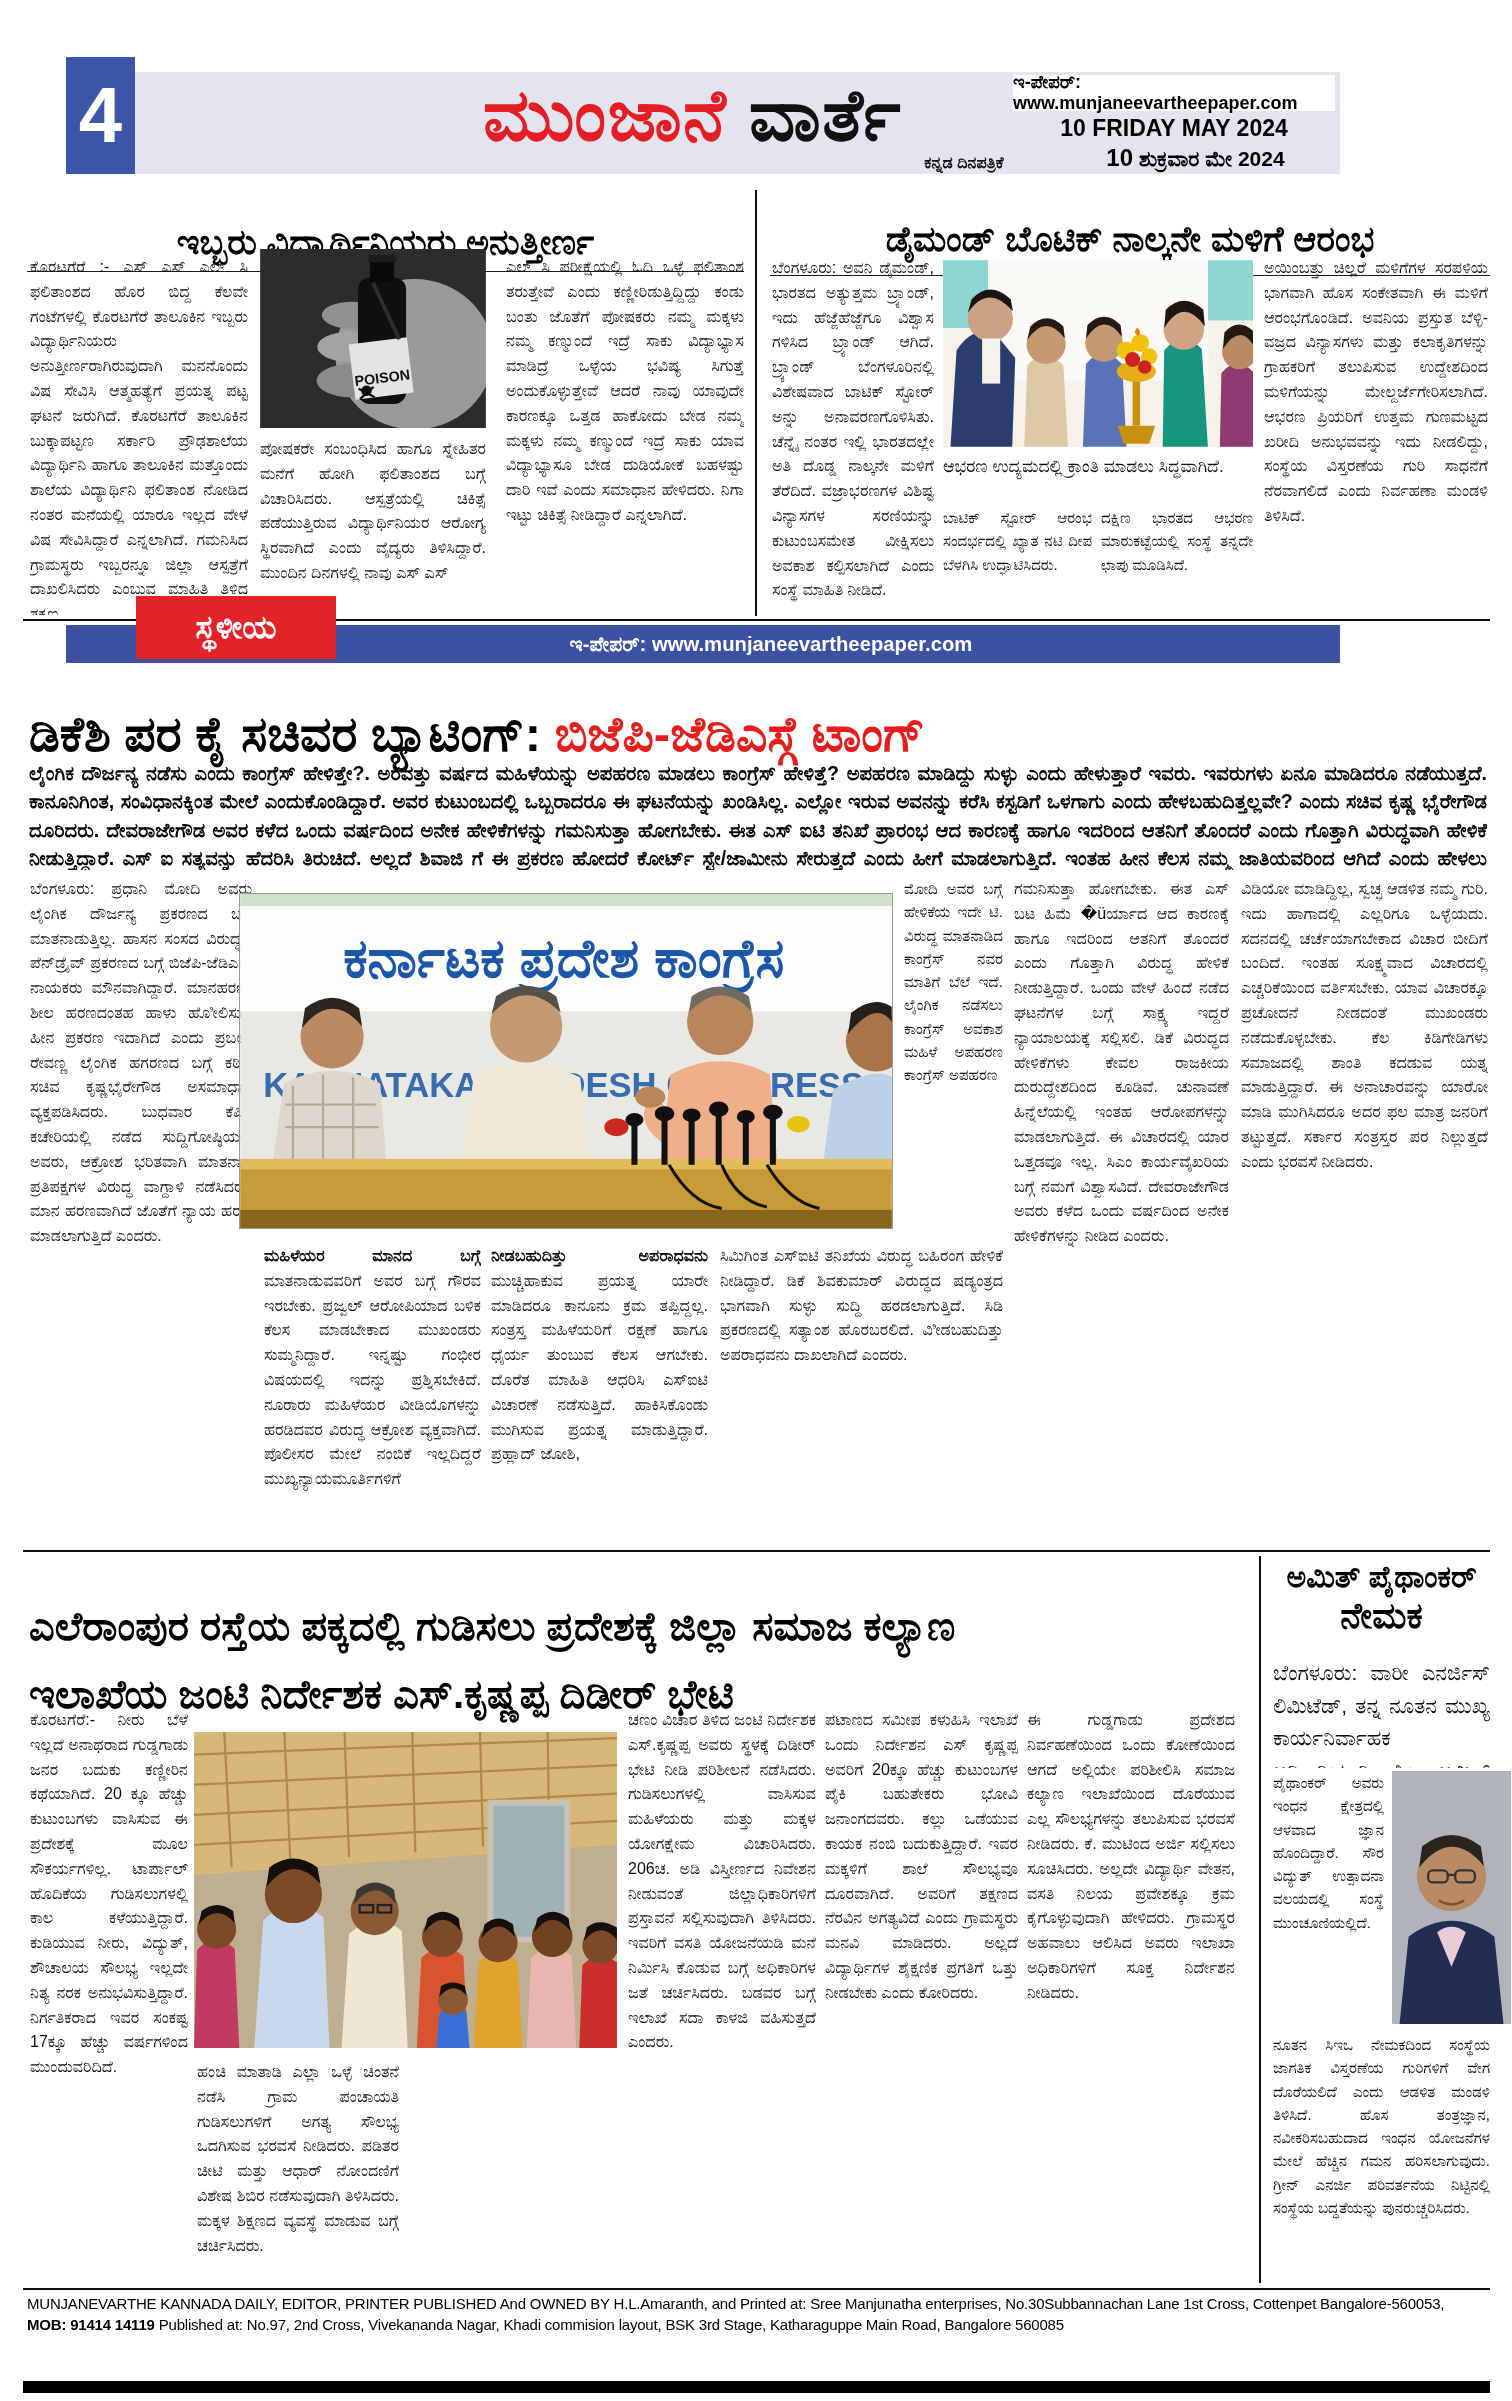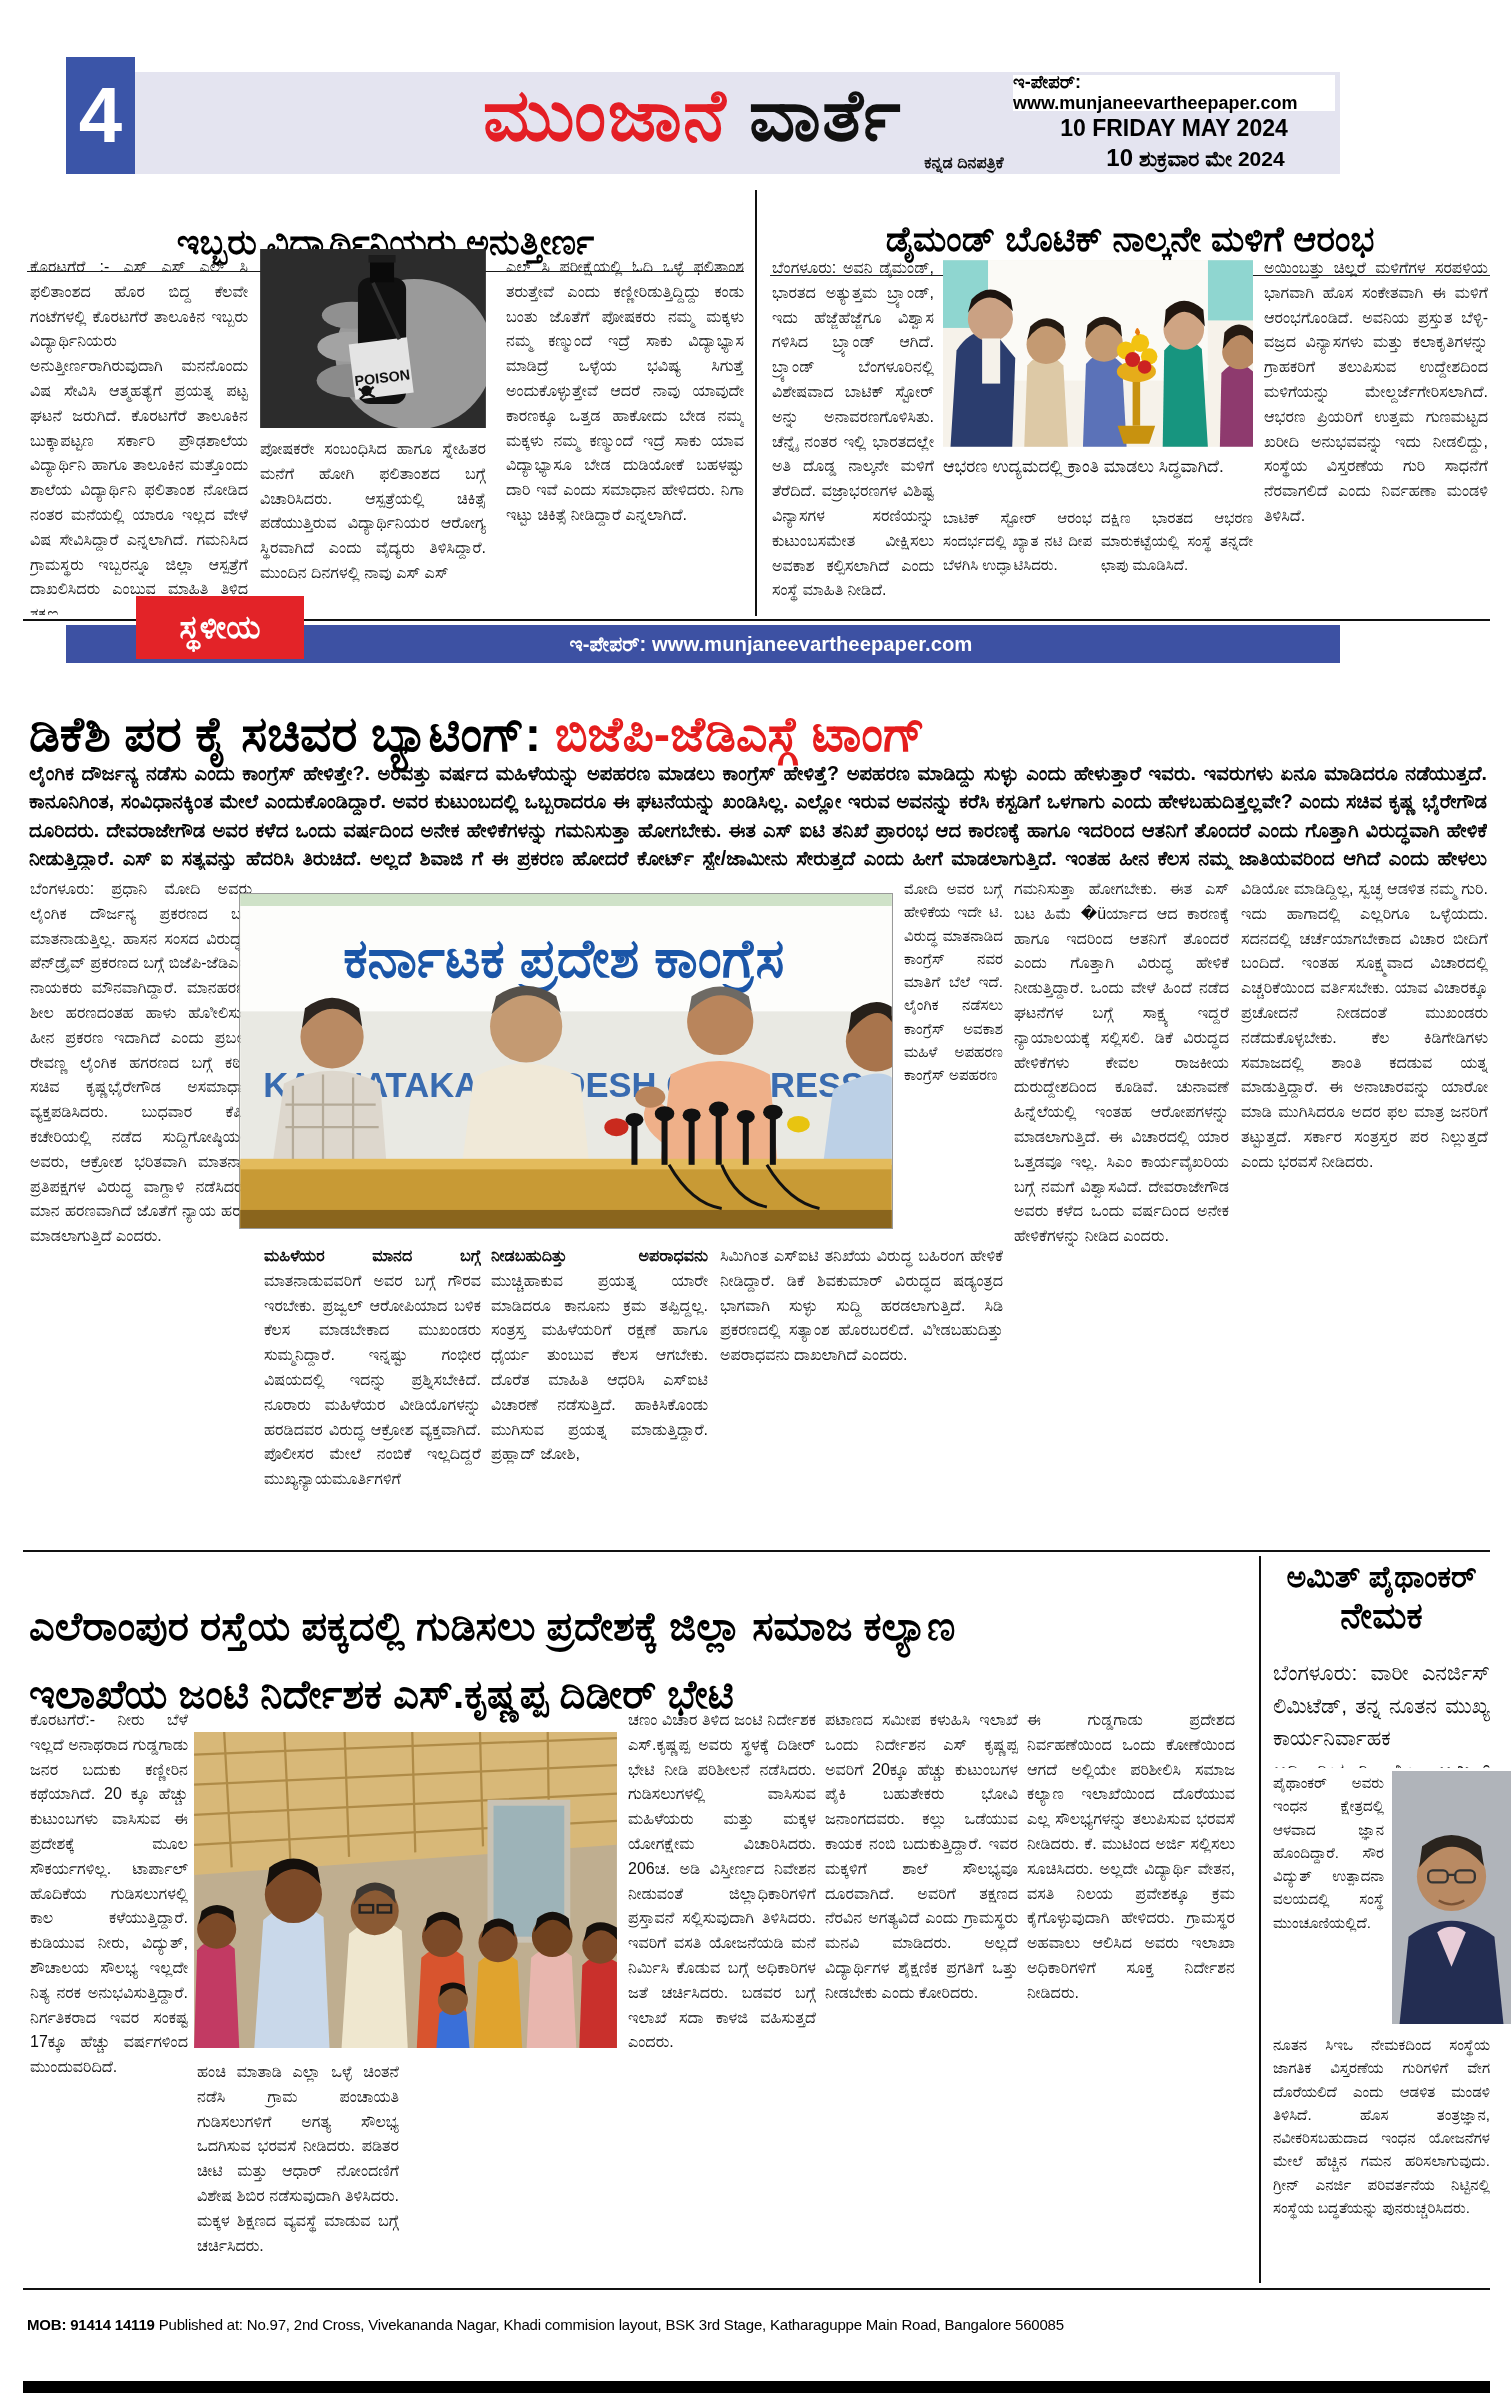--- a/index.html
+++ b/index.html
@@ -137,21 +137,21 @@
   </div>
   <div class="abs caption" style="left:943px; top:454px; width:310px; height:50px;">ಆಭರಣ ಉದ್ಯಮದಲ್ಲಿ ಕ್ರಾಂತಿ ಮಾಡಲು ಸಿದ್ಧವಾಗಿದೆ.</div>
   <div class="abs body-text" style="left:943px; top:506px; width:149px; height:110px; font-size:15px;">ಬಾಟಿಕ್ ಸ್ಟೋರ್ ಆರಂಭ ಸಂದರ್ಭದಲ್ಲಿ ಖ್ಯಾತ ನಟಿ ದೀಪ ಬೆಳಗಿಸಿ ಉದ್ಘಾಟಿಸಿದರು.</div>
   <div class="abs body-text" style="left:1101px; top:506px; width:152px; height:110px; font-size:15px;">ದಕ್ಷಿಣ ಭಾರತದ ಆಭರಣ ಮಾರುಕಟ್ಟೆಯಲ್ಲಿ ಸಂಸ್ಥೆ ತನ್ನದೇ ಛಾಪು ಮೂಡಿಸಿದೆ.</div>
   <div class="abs body-text" style="left:1264px; top:256px; width:224px; height:360px;">ಅಯಿಂಬತ್ತು ಚಿಲ್ಲರೆ ಮಳಿಗೆಗಳ ಸರಪಳಿಯ ಭಾಗವಾಗಿ ಹೊಸ ಸಂಕೇತವಾಗಿ ಈ ಮಳಿಗೆ ಆರಂಭಗೊಂಡಿದೆ. ಅವನಿಯ ಪ್ರಸ್ತುತ ಬೆಳ್ಳಿ-ವಜ್ರದ ವಿನ್ಯಾಸಗಳು ಮತ್ತು ಕಲಾಕೃತಿಗಳನ್ನು ಗ್ರಾಹಕರಿಗೆ ತಲುಪಿಸುವ ಉದ್ದೇಶದಿಂದ ಮಳಿಗೆಯನ್ನು ಮೇಲ್ದರ್ಜೆಗೇರಿಸಲಾಗಿದೆ. ಆಭರಣ ಪ್ರಿಯರಿಗೆ ಉತ್ತಮ ಗುಣಮಟ್ಟದ ಖರೀದಿ ಅನುಭವವನ್ನು ಇದು ನೀಡಲಿದ್ದು, ಸಂಸ್ಥೆಯ ವಿಸ್ತರಣೆಯ ಗುರಿ ಸಾಧನೆಗೆ ನೆರವಾಗಲಿದೆ ಎಂದು ನಿರ್ವಹಣಾ ಮಂಡಳಿ ತಿಳಿಸಿದೆ.</div>
 
   <div class="abs hairline" style="left:22.6px; top:619px; width:1467px; height:1.5px;"></div>
   <div class="abs blueband" style="left:66px; top:625px; width:1274px; height:38px; padding-left:136px;">
     <span>ಇ-ಪೇಪರ್: www.munjaneevartheepaper.com</span>
   </div>
-  <div class="abs redlabel" style="left:136px; top:596px; width:168px; height:63px;">ಸ್ಥಳೀಯ</div>
+  <div class="abs redlabel" style="left:136px; top:596px; width:200px; height:63px;">ಸ್ಥಳೀಯ</div>
 
   <div class="abs headline h-main" style="left:29px; top:676px; width:1461px;">
     <span>ಡಿಕೆಶಿ ಪರ ಕೈ ಸಚಿವರ ಬ್ಯಾಟಿಂಗ್: </span><span class="red">ಬಿಜೆಪಿ-ಜೆಡಿಎಸ್ಗೆ ಟಾಂಗ್</span>
   </div>
 
   <div class="abs lede" style="left:29px; top:759px; width:1458px; height:111px;">ಲೈಂಗಿಕ ದೌರ್ಜನ್ಯ ನಡೆಸು ಎಂದು ಕಾಂಗ್ರೆಸ್ ಹೇಳಿತ್ತೇ?. ಅರವತ್ತು ವರ್ಷದ ಮಹಿಳೆಯನ್ನು ಅಪಹರಣ ಮಾಡಲು ಕಾಂಗ್ರೆಸ್ ಹೇಳಿತ್ತೆ? ಅಪಹರಣ ಮಾಡಿದ್ದು ಸುಳ್ಳು ಎಂದು ಹೇಳುತ್ತಾರೆ ಇವರು. ಇವರುಗಳು ಏನೂ ಮಾಡಿದರೂ ನಡೆಯುತ್ತದೆ. ಕಾನೂನಿಗಿಂತ, ಸಂವಿಧಾನಕ್ಕಿಂತ ಮೇಲೆ ಎಂದುಕೊಂಡಿದ್ದಾರೆ. ಅವರ ಕುಟುಂಬದಲ್ಲಿ ಒಬ್ಬರಾದರೂ ಈ ಘಟನೆಯನ್ನು ಖಂಡಿಸಿಲ್ಲ. ಎಲ್ಲೋ ಇರುವ ಅವನನ್ನು ಕರೆಸಿ ಕಸ್ಟಡಿಗೆ ಒಳಗಾಗು ಎಂದು ಹೇಳಬಹುದಿತ್ತಲ್ಲವೇ? ಎಂದು ಸಚಿವ ಕೃಷ್ಣ ಭೈರೇಗೌಡ ದೂರಿದರು. ದೇವರಾಜೇಗೌಡ ಅವರ ಕಳೆದ ಒಂದು ವರ್ಷದಿಂದ ಅನೇಕ ಹೇಳಿಕೆಗಳನ್ನು ಗಮನಿಸುತ್ತಾ ಹೋಗಬೇಕು. ಈತ ಎಸ್ ಐಟಿ ತನಿಖೆ ಪ್ರಾರಂಭ ಆದ ಕಾರಣಕ್ಕೆ ಹಾಗೂ ಇದರಿಂದ ಆತನಿಗೆ ತೊಂದರೆ ಎಂದು ಗೊತ್ತಾಗಿ ವಿರುದ್ಧವಾಗಿ ಹೇಳಿಕೆ ನೀಡುತ್ತಿದ್ದಾರೆ. ಎಸ್ ಐ ಸತ್ಯವನ್ನು ಹೆದರಿಸಿ ತಿರುಚಿದೆ. ಅಲ್ಲದೆ ಶಿವಾಜಿ ಗೆ ಈ ಪ್ರಕರಣ ಹೋದರೆ ಕೋರ್ಟ್ ಸ್ಟೇ/ಜಾಮೀನು ಸೇರುತ್ತದೆ ಎಂದು ಹೀಗೆ ಮಾಡಲಾಗುತ್ತಿದೆ. ಇಂತಹ ಹೀನ ಕೆಲಸ ನಮ್ಮ ಜಾತಿಯವರಿಂದ ಆಗಿದೆ ಎಂದು ಹೇಳಲು ನಾಚಿಕೆಯಾಗುತ್ತಿದೆ ಎಂದು ಸಚಿವ ಎಂ.ಬಿ. ಸುಧಾಕರ್ ಕಿಡಿಕಾರಿದ್ದಾರೆ.</div>
 
   <div class="abs body-text" style="left:30px; top:877px; width:222px; height:660px;">ಬೆಂಗಳೂರು: ಪ್ರಧಾನಿ ಮೋದಿ ಅವರು ಲೈಂಗಿಕ ದೌರ್ಜನ್ಯ ಪ್ರಕರಣದ ಬಗ್ಗೆ ಮಾತನಾಡುತ್ತಿಲ್ಲ. ಹಾಸನ ಸಂಸದ ವಿರುದ್ಧದ ಪೆನ್‌ಡ್ರೈವ್ ಪ್ರಕರಣದ ಬಗ್ಗೆ ಬಿಜೆಪಿ-ಜೆಡಿಎಸ್ ನಾಯಕರು ಮೌನವಾಗಿದ್ದಾರೆ. ಮಾನಹರಣ, ಶೀಲ ಹರಣದಂತಹ ಹಾಳು ಹೊೀಲಿಸುವ ಹೀನ ಪ್ರಕರಣ ಇದಾಗಿದೆ ಎಂದು ಪ್ರಬಲ್ ರೇವಣ್ಣ ಲೈಂಗಿಕ ಹಗರಣದ ಬಗ್ಗೆ ಕಠಿಣ ಸಚಿವ ಕೃಷ್ಣಭೈರೇಗೌಡ ಅಸಮಾಧಾನ ವ್ಯಕ್ತಪಡಿಸಿದರು. ಬುಧವಾರ ಕೆಪಿಸಿ ಕಚೇರಿಯಲ್ಲಿ ನಡೆದ ಸುದ್ದಿಗೋಷ್ಠಿಯಲ್ಲಿ ಅವರು, ಆಕ್ರೋಶ ಭರಿತವಾಗಿ ಮಾತನಾಡಿ ಪ್ರತಿಪಕ್ಷಗಳ ವಿರುದ್ಧ ವಾಗ್ದಾಳಿ ನಡೆಸಿದರು. ಮಾನ ಹರಣವಾಗಿದೆ ಜೊತೆಗೆ ನ್ಯಾಯ ಹರಣ ಮಾಡಲಾಗುತ್ತಿದೆ ಎಂದರು.</div>
 
   <div class="abs" style="left:239px; top:893px; width:654px; height:336px; border:0.8px solid #999;">
@@ -289,19 +289,20 @@
       <path d="M36 128 Q79 74 122 126 L118 100 Q79 70 40 100 Z" fill="#2a241e"></path>
       <rect x="48" y="132" width="26" height="16" rx="6" fill="none" stroke="#333" stroke-width="3"></rect>
       <rect x="84" y="132" width="26" height="16" rx="6" fill="none" stroke="#333" stroke-width="3"></rect>
       <line x1="74" y1="138" x2="84" y2="138" stroke="#333" stroke-width="3"></line>
       <path d="M62 172 Q79 182 96 172" stroke="#7a5234" stroke-width="3" fill="none"></path>
     </svg>
   </div>
   <div class="abs body-text" style="left:1273px; top:2033px; width:217px; height:249px; font-size:15px;">ನೂತನ ಸಿಇಒ ನೇಮಕದಿಂದ ಸಂಸ್ಥೆಯ ಜಾಗತಿಕ ವಿಸ್ತರಣೆಯ ಗುರಿಗಳಿಗೆ ವೇಗ ದೊರೆಯಲಿದೆ ಎಂದು ಆಡಳಿತ ಮಂಡಳಿ ತಿಳಿಸಿದೆ. ಹೊಸ ತಂತ್ರಜ್ಞಾನ, ನವೀಕರಿಸಬಹುದಾದ ಇಂಧನ ಯೋಜನೆಗಳ ಮೇಲೆ ಹೆಚ್ಚಿನ ಗಮನ ಹರಿಸಲಾಗುವುದು. ಗ್ರೀನ್ ಎನರ್ಜಿ ಪರಿವರ್ತನೆಯ ನಿಟ್ಟಿನಲ್ಲಿ ಸಂಸ್ಥೆಯ ಬದ್ಧತೆಯನ್ನು ಪುನರುಚ್ಚರಿಸಿದರು.</div>
 
   <div class="abs hairline" style="left:22.6px; top:2288px; width:1467px; height:2.3px;"></div>
+  <div class="abs footer-line" style="left:27px; top:2295px; width:1461px;">MUNJANEVARTHE KANNADA DAILY, EDITOR, PRINTER PUBLISHED And OWNED BY H.L.Amaranth, and Printed at: Sree Manjunatha enterprises, No.30Subbannachan Lane 1st Cross, Cottenpet Bangalore-560053,</div>
   <div class="abs footer-line" style="left:27px; top:2316px; width:1461px;">
     <b>MOB: 91414 14119</b><span> Published at: No.97, 2nd Cross, Vivekananda Nagar, Khadi commision layout, BSK 3rd Stage, Katharaguppe Main Road, Bangalore 560085</span>
   </div>
   <div class="abs" style="left:22.6px; top:2381px; width:1467px; height:12px; background:#000;"></div>
 
 </div>
 
 
 </body></html>

